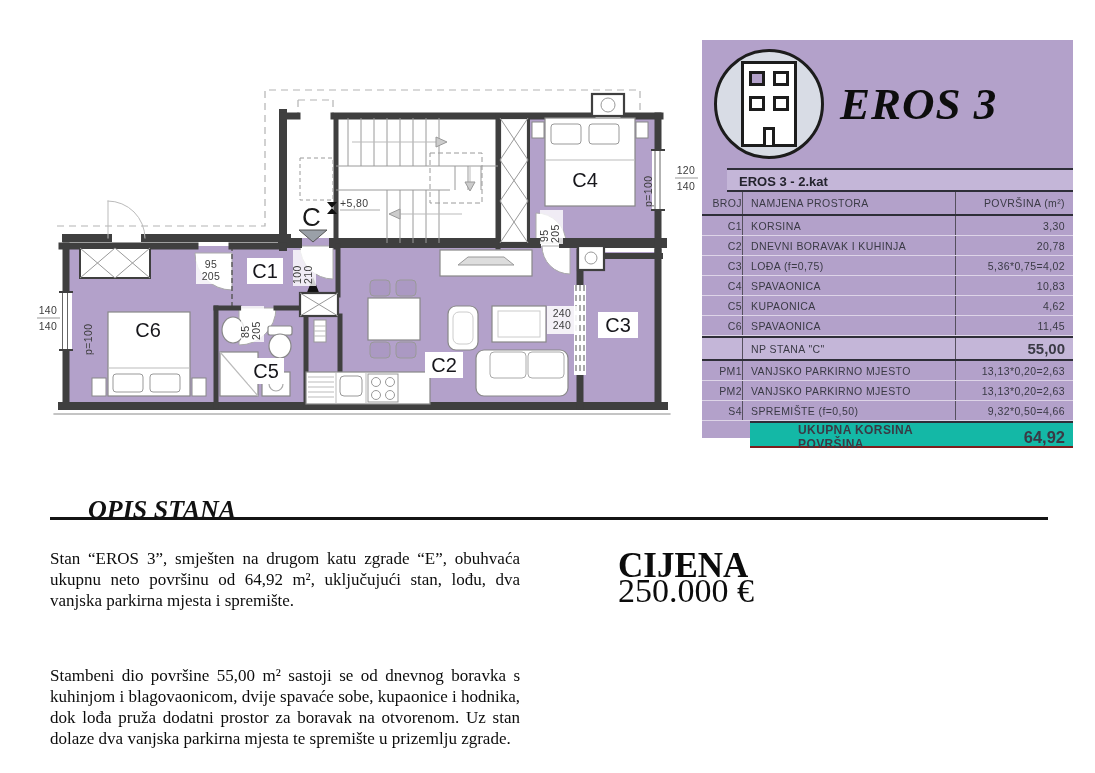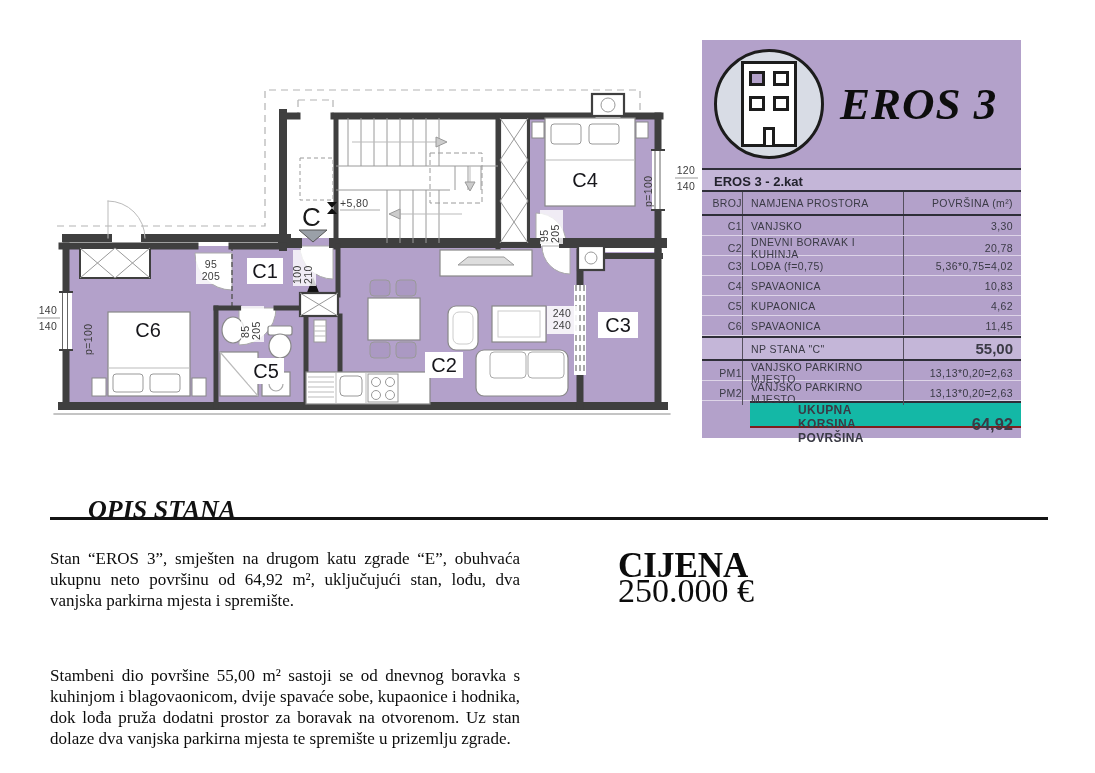--- a/index.html
+++ b/index.html
@@ -3,39 +3,39 @@
 <meta charset="utf-8">
 <style>
   html,body{margin:0;padding:0;background:#fff;}
   #page{position:relative;width:1095px;height:773px;background:#ffffff;overflow:hidden;
         font-family:"Liberation Sans",sans-serif;}
 
   
   #plan-svg{position:absolute;left:0;top:0;}
 
   
-  .panel{position:absolute;left:702px;top:40px;width:319px;height:398px;background:#b3a1ca;}
+  .panel{position:absolute;left:702px;top:40px;width:371px;height:398px;background:#b3a1ca;}
   .logo-row{display:flex;align-items:center;height:128px;padding:0 6px 0 12px;box-sizing:border-box;}
   .icon-circle{width:110px;height:110px;border-radius:50%;background:#d8dce5;border:3px solid #1c1c1c;
                position:relative;flex:0 0 auto;box-sizing:border-box;}
   .building{position:absolute;left:24px;top:9px;width:56px;height:86px;background:#fff;
             border:3px solid #1c1c1c;box-sizing:border-box;}
   .bwin{position:absolute;width:16px;height:15px;border:3px solid #1c1c1c;background:#fff;box-sizing:border-box;}
   .bwin.w1{left:5px;top:7px;background:#b3a1ca;}
   .bwin.w2{left:29px;top:7px;}
   .bwin.w3{left:5px;top:32px;}
   .bwin.w4{left:29px;top:32px;}
   .bdoor{position:absolute;left:19px;bottom:-1px;width:12px;height:18px;border:3px solid #1c1c1c;
          border-bottom:none;background:#fff;box-sizing:border-box;}
   .brand{margin-left:16px;font-family:"Liberation Serif",serif;font-style:italic;font-weight:bold;
          font-size:45px;color:#0d0d0d;letter-spacing:1px;white-space:nowrap;}
 
   .band{height:24px;line-height:23px;background:#c4b6d8;border-top:2.5px solid #2e2e38;
         border-bottom:2px solid #2e2e38;font-size:13px;font-weight:bold;color:#23232d;
-        padding-left:12px;box-sizing:border-box;}
+        padding-left:12px;box-sizing:border-box;margin-left:25px;}
 
   .trow{display:grid;grid-template-columns:40px 1fr 118px;align-items:center;height:19px;
         font-size:10.5px;letter-spacing:.4px;color:#3a3a45;border-bottom:1px solid rgba(255,255,255,.55);}
   .trow.thead{height:22px;border-bottom:2px solid #2e2e38;}
   .c-broj{text-align:right;}
   .c-nam{padding-left:8px;border-left:1px solid #55505e;align-self:stretch;display:flex;align-items:center;}
   .c-pov{text-align:right;padding-right:8px;border-left:1px solid #55505e;align-self:stretch;
          display:flex;align-items:center;justify-content:flex-end;}
   .trow.emph{height:21px;background:#c4b6d8;border-top:2px solid #2e2e38;border-bottom:2px solid #2e2e38;}
   .trow.emph .c-pov{font-weight:bold;font-size:15px;letter-spacing:0;}
@@ -293,21 +293,21 @@
     <div class="band">EROS 3 - 2.kat</div>
 
     <div class="trow thead">
       <div class="c-broj">BROJ</div>
       <div class="c-nam">NAMJENA PROSTORA</div>
       <div class="c-pov">POVRŠINA (m²)</div>
     </div>
 
     <div class="trow">
       <div class="c-broj">C1</div>
-      <div class="c-nam">VANJSKO</div>
+      <div class="c-nam">KORSINA</div>
       <div class="c-pov">3,30</div>
     </div>
     <div class="trow">
       <div class="c-broj">C2</div>
       <div class="c-nam">DNEVNI BORAVAK I KUHINJA</div>
       <div class="c-pov">20,78</div>
     </div>
     <div class="trow">
       <div class="c-broj">C3</div>
       <div class="c-nam">LOĐA (f=0,75)</div>
@@ -337,20 +337,25 @@
 
     <div class="trow">
       <div class="c-broj">PM1</div>
       <div class="c-nam">VANJSKO PARKIRNO MJESTO</div>
       <div class="c-pov">13,13*0,20=2,63</div>
     </div>
     <div class="trow">
       <div class="c-broj">PM2</div>
       <div class="c-nam">VANJSKO PARKIRNO MJESTO</div>
       <div class="c-pov">13,13*0,20=2,63</div>
+    </div>
+    <div class="trow">
+      <div class="c-broj">S4</div>
+      <div class="c-nam">SPREMIŠTE (f=0,50)</div>
+      <div class="c-pov">9,32*0,50=4,66</div>
     </div>
 
     <div class="trow total">
       <div class="c-broj"></div>
       <div class="c-nam">UKUPNA KORSINA POVRŠINA</div>
       <div class="c-pov">64,92</div>
     </div>
   </div>
 
   <div class="opis-h">OPIS STANA</div>

